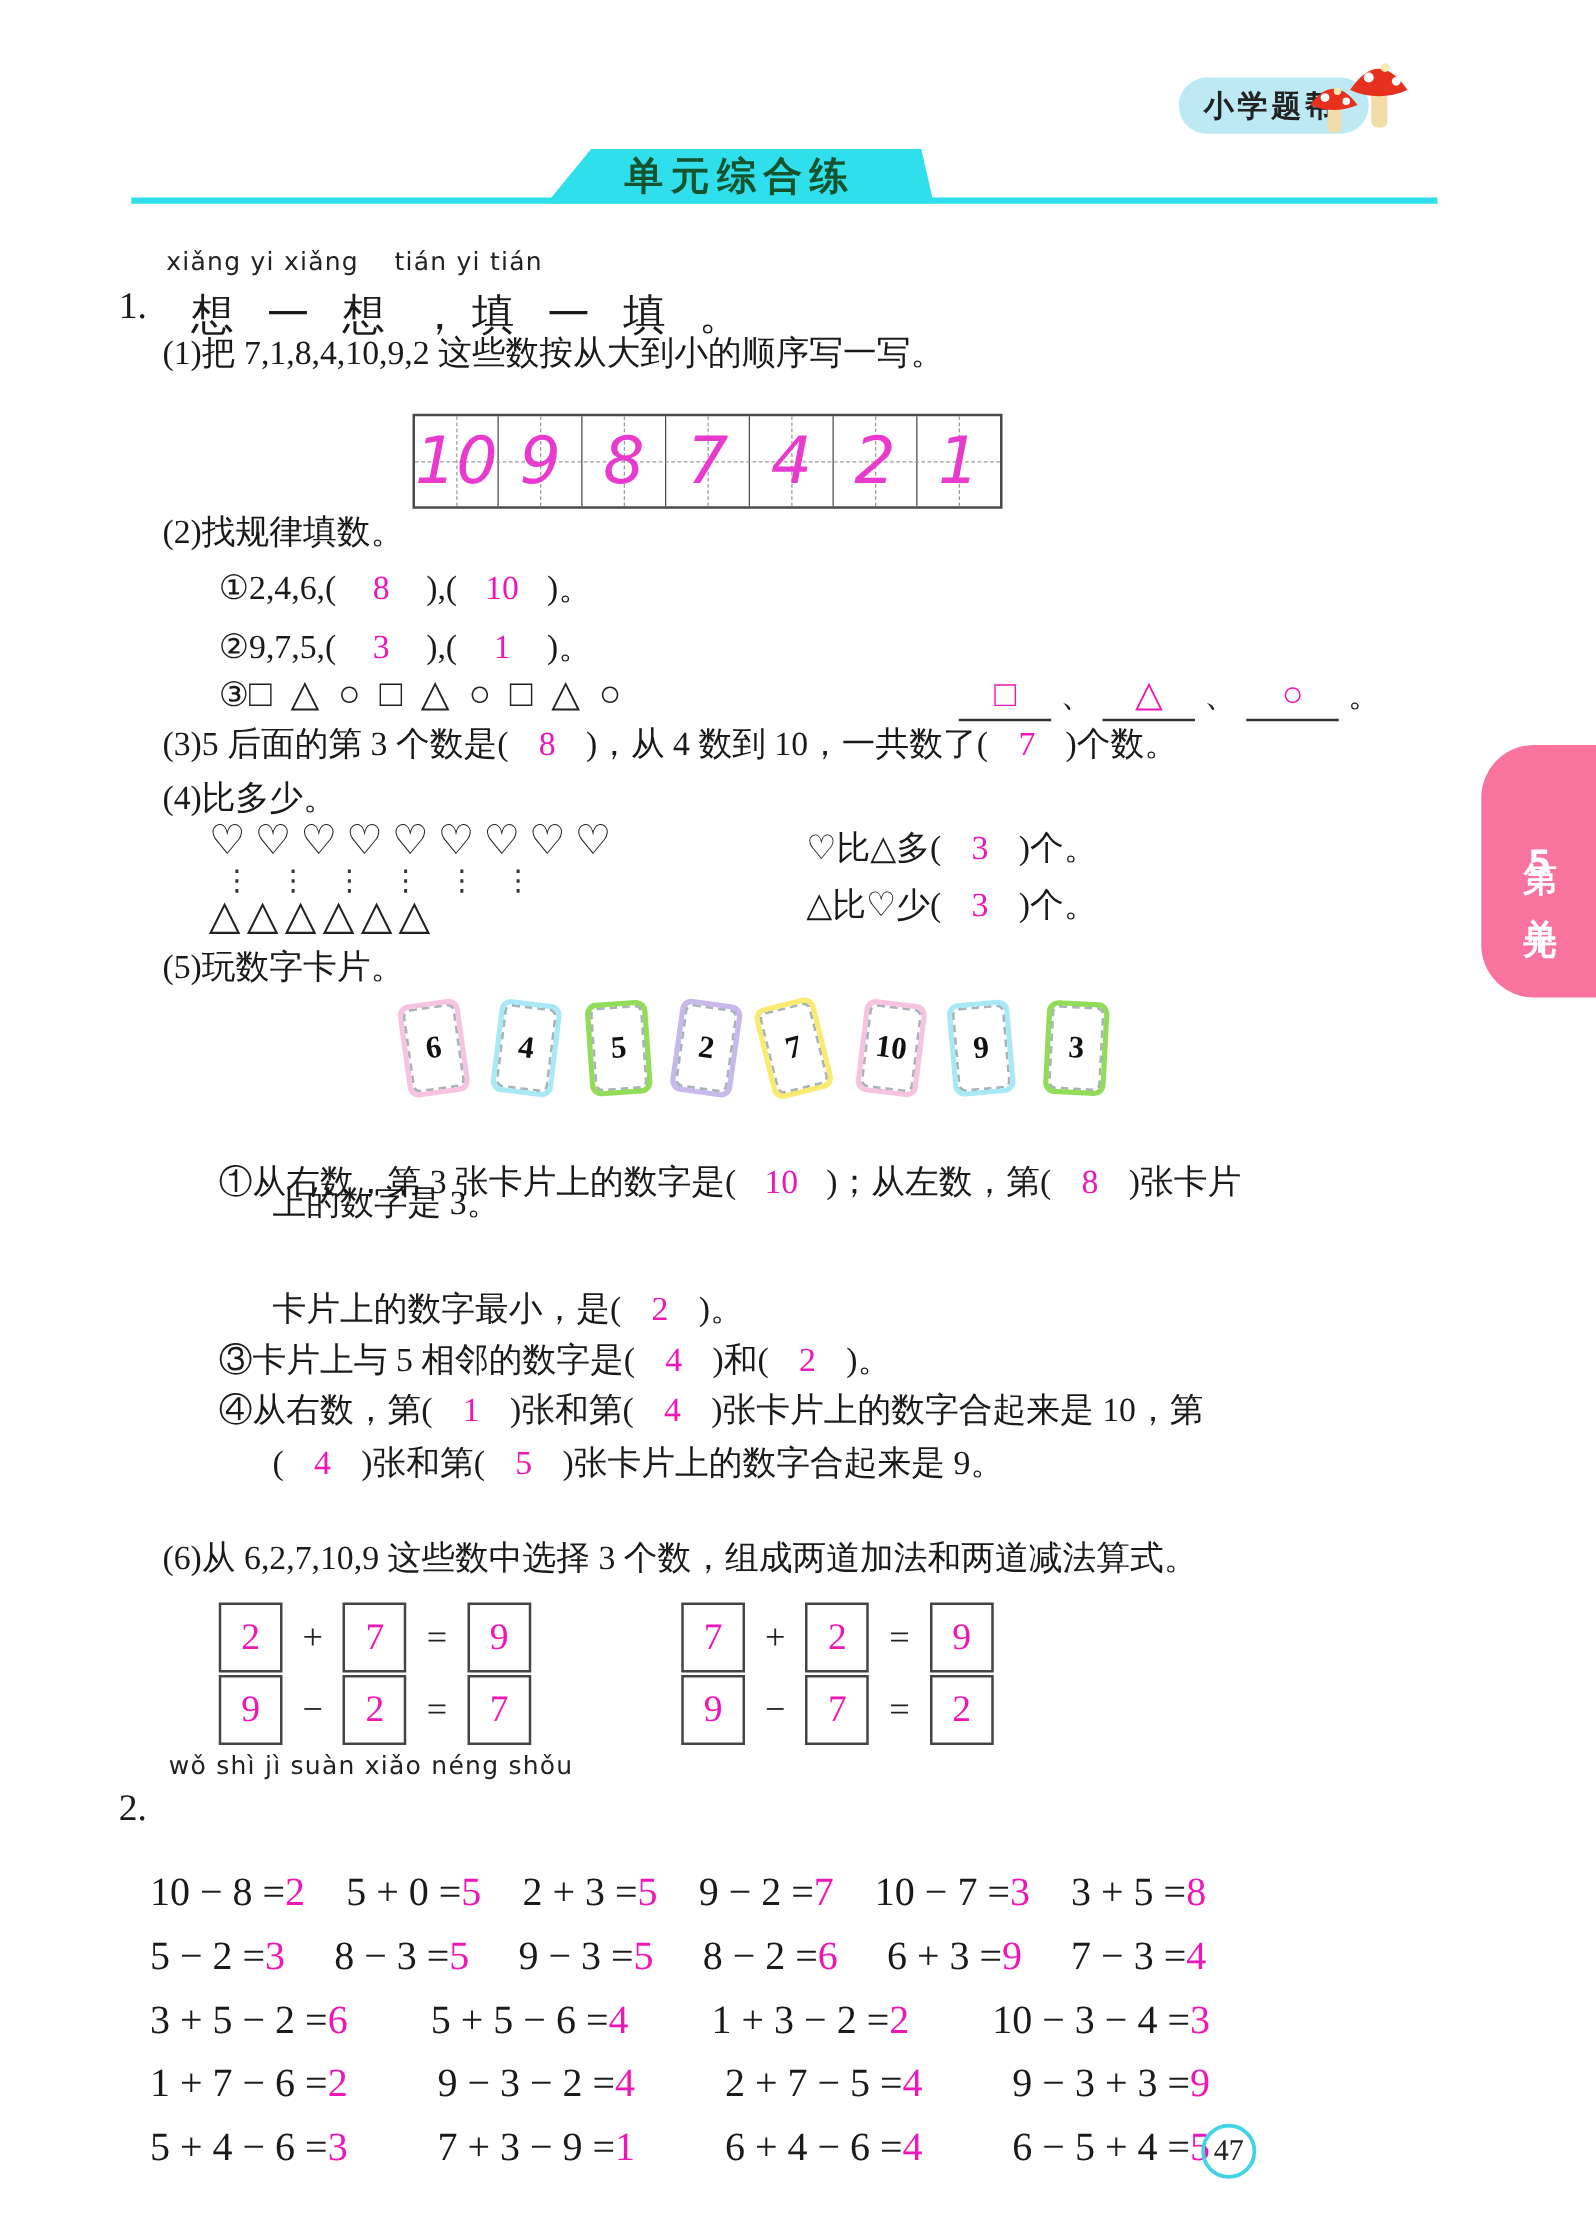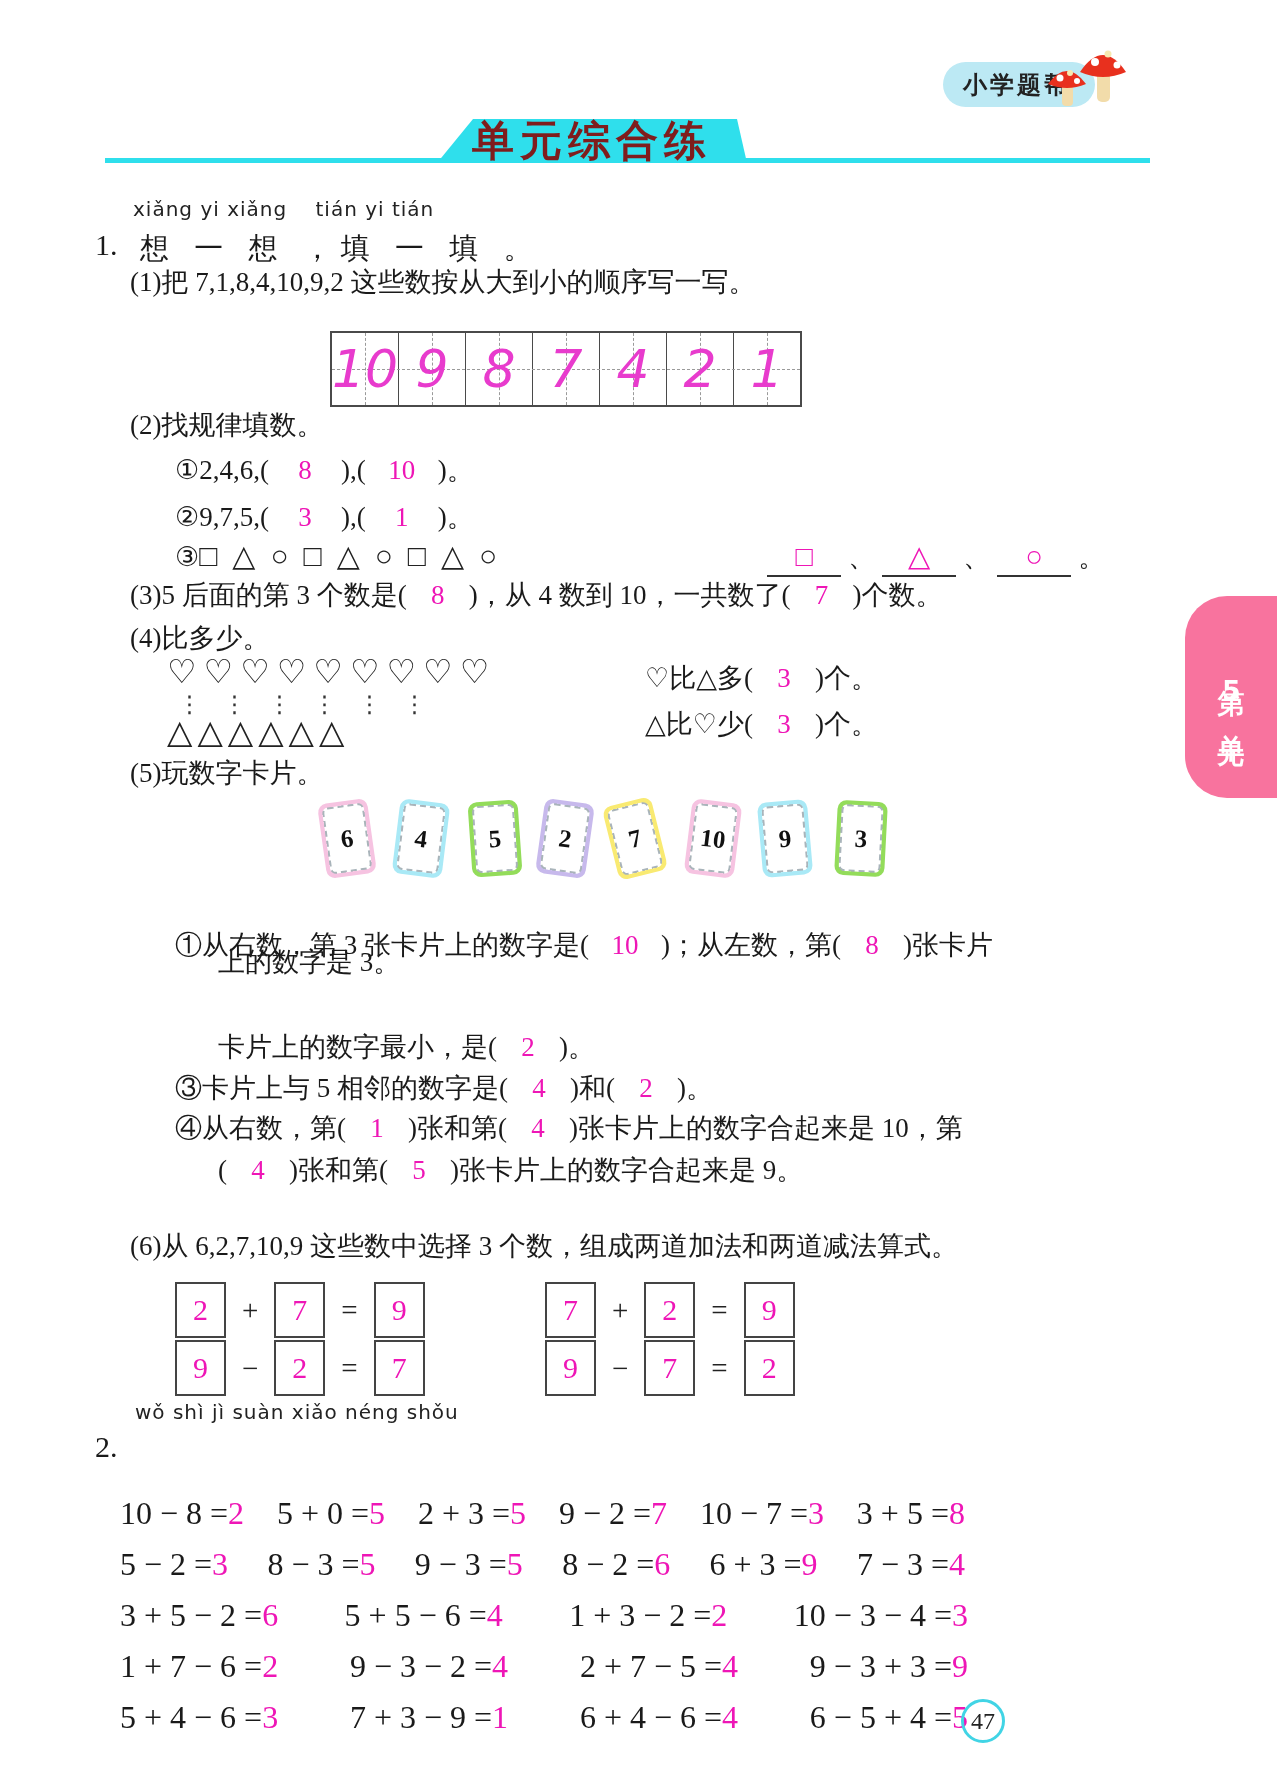--- a/index.html
+++ b/index.html
@@ -5,35 +5,35 @@
   html,body{margin:0;padding:0;background:#e9e9e9;}
   .page{position:relative;width:1277px;height:1773px;background:#ffffff;margin:0 auto;
         font-family:"Liberation Serif","DejaVu Serif",serif;color:#1a1a1a;overflow:hidden;}
   .abs{position:absolute;}
   .line{font-size:27px;white-space:nowrap;}
   .ans{color:#ee16b6;}
   .blank{display:inline-block;min-width:72px;text-align:center;color:#ee16b6;}
   .blank.sm{min-width:62px;}
   .pinyin{font-family:"DejaVu Sans","Liberation Sans",sans-serif;font-size:20px;color:#222;letter-spacing:1px;white-space:nowrap;}
   .qnum{font-size:30px;}
-  .qtitle{font-size:29px;letter-spacing:9px;white-space:nowrap;}
+  .qtitle{font-size:34px;letter-spacing:9px;white-space:nowrap;margin-left:13px;}
 
   
   .brand-pill{left:943px;top:62px;width:152px;height:45px;background:#bce9f4;border-radius:23px;
               display:flex;align-items:center;padding-left:20px;box-sizing:border-box;}
   .brand-label{font-family:"DejaVu Sans","Liberation Sans",sans-serif;font-weight:bold;font-size:24px;letter-spacing:3px;color:#222;}
   .mushrooms{left:1040px;top:40px;width:92px;height:80px;}
 
   
   .banner-line{left:105px;top:158px;width:1045px;height:5px;background:#2fdfec;}
   .banner{left:437px;top:119px;width:310px;height:44px;background:#2fdfec;
           clip-path:polygon(36px 0,300px 0,310px 100%,0 100%);
           display:flex;align-items:center;justify-content:center;}
-  .banner-title{color:#7f1d1d;font-family:"DejaVu Sans","Liberation Sans",sans-serif;font-weight:bold;
-                font-size:42px;letter-spacing:6px;}
+  .banner-title{color:#14532d;font-family:"DejaVu Sans","Liberation Sans",sans-serif;font-weight:bold;
+                font-size:31px;letter-spacing:6px;}
 
   
   .unit-tab{right:0;top:596px;width:92px;height:202px;background:#f8739e;border-radius:42px 0 0 42px;
             display:flex;align-items:center;justify-content:center;}
   .unit-tab-label{writing-mode:vertical-rl;text-orientation:upright;color:#fff;font-weight:bold;
                   font-family:"DejaVu Sans","Liberation Sans",sans-serif;font-size:27px;letter-spacing:7px;}
 
   
   .wgrid{left:330px;top:331px;width:468px;height:72px;border:2px solid #4a4a4a;display:flex;}
   .wcell{flex:1;position:relative;border-right:1px solid #4a4a4a;display:flex;align-items:center;justify-content:center;}

